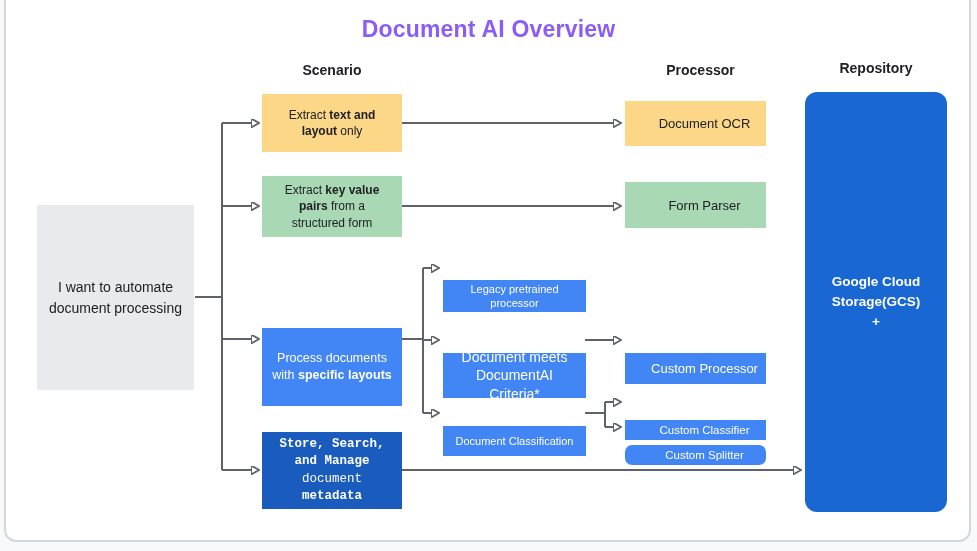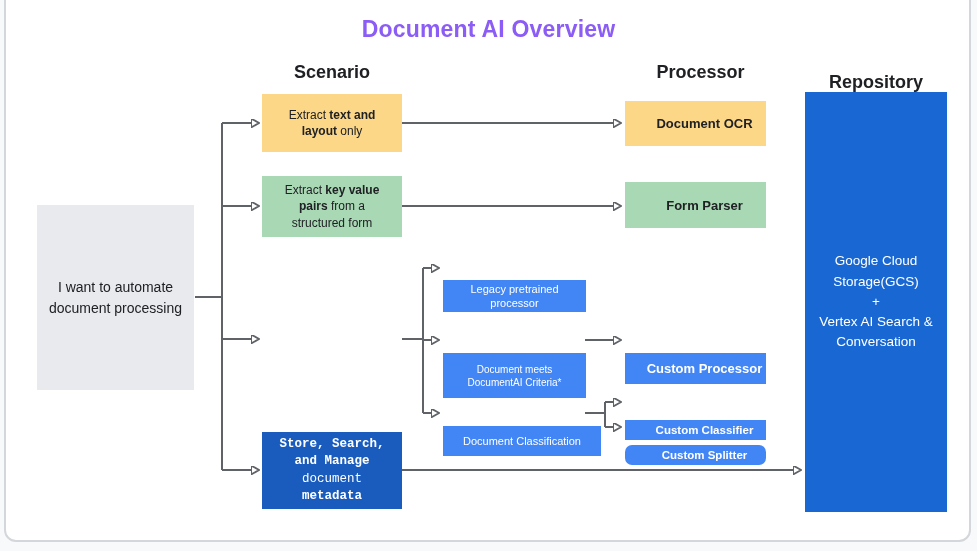--- a/index.html
+++ b/index.html
@@ -5,55 +5,55 @@
   * { margin:0; padding:0; box-sizing:border-box; }
   html,body { width:977px; height:551px; overflow:hidden; background:#f8f9fa;
               font-family:"Liberation Sans", sans-serif; }
   #stage { position:relative; width:977px; height:551px; }
   #card  { position:absolute; left:4px; top:-14px; width:967px; height:556px;
            background:#ffffff; border:2px solid #d3d6da; border-radius:12px; }
   #diagram { position:absolute; left:0; top:0; width:977px; height:551px; }
 
   .title { position:absolute; left:0; top:16px; width:977px; text-align:center;
            font-size:23px; font-weight:bold; color:#8b5cf6; letter-spacing:.2px; }
-  .col-head { position:absolute; font-size:18px; font-weight:bold; color:#202124;
+  .col-head { position:absolute; font-size:14px; font-weight:bold; color:#202124;
               text-align:center; }
   #head-scenario   { left:262px; top:62px; width:140px; }
   #head-processor  { left:630px; top:62px; width:141px; }
-  #head-repository { left:805px; top:72px; width:142px; }
+  #head-repository { left:805px; top:60px; width:142px; }
 
   .box { position:absolute; display:flex; align-items:center; justify-content:center;
          text-align:center; }
   .start { left:37px; top:205px; width:157px; height:185px;
            background:var(--gray_box,#e8eaed); color:#202124; font-size:14px;
            line-height:1.45; padding:6px 2px; }
   .yellow { background:var(--yellow,#fbd787); color:#202124; }
   .green  { background:var(--green,#a8d8b4); color:#202124; }
   .blue   { background:var(--blue,#4285f4); color:#ffffff;margin-top:28px; }
   .navy   { background:var(--dark_blue,#1a5cbd); color:#ffffff;font-family:Liberation Mono, monospace; }
   .repo   { background:var(--repo_blue,#1967d2); color:#ffffff; }
 
   #sc-extract { left:262px; top:94px;  width:140px; height:58px; font-size:12px; line-height:1.35; padding:0 12px; }
   #sc-kv      { left:262px; top:176px; width:140px; height:61px; font-size:12px; line-height:1.35; padding:4px 14px; }
   #sc-layouts { left:262px; top:300px; width:140px; height:78px; font-size:12.5px; line-height:1.4; padding:4px 8px; }
   #sc-store   { left:262px; top:432px; width:140px; height:77px; font-size:12.5px; line-height:1.4; padding:4px 10px; }
 
   #br-legacy   { left:443px; top:252px; width:143px; height:32px; font-size:11px; line-height:1.3; padding:2px 20px; }
-  #br-criteria { left:443px; top:325px; width:143px; height:45px; font-size:10px; line-height:1.3; padding:2px 10px; }
-  #br-class    { left:443px; top:398px; width:158px; height:30px; font-size:11px; padding:2px 6px; }
+  #br-criteria { left:443px; top:325px; width:143px; height:45px; font-size:14px; line-height:1.3; padding:2px 10px; }
+  #br-class    { left:443px; top:398px; width:143px; height:30px; font-size:11px; padding:2px 6px; }
 
-  .proc { font-weight:bold;padding-left:18px; }
+  .proc { font-weight:normal;padding-left:18px; }
   #pr-ocr   { left:625px; top:101px; width:141px; height:45px; font-size:13px; }
   #pr-form  { left:625px; top:182px; width:141px; height:46px; font-size:13px; }
   #pr-custom{ left:625px; top:325px; width:141px; height:31px; font-size:13px; }
   #pr-classifier { left:625px; top:392px; width:141px; height:20px; font-size:11.5px; }
   #pr-splitter   { left:625px; top:417px; width:141px; height:20px; font-size:11.5px;border-radius:7px; }
 
   #repo-box { left:805px; top:92px; width:142px; height:420px; font-size:13.5px;
-              font-weight:normal; line-height:1.5; padding:6px 9px; }
+              font-weight:bold; line-height:1.5; padding:6px 9px;border-radius:12px; }
   #repo-box span { display:block; }
 
   svg.wires { position:absolute; left:0; top:0; width:977px; height:551px; }
   svg.wires path { stroke:var(--line,#5f6368); stroke-width:2; fill:none; }
 </style>
 </head>
 <body>
 
 <div id="stage">
   <div id="card"></div>
@@ -98,20 +98,23 @@
     </div>
 
     <div class="box yellow" id="sc-extract">
       <div><span>Extract </span><b>text and layout</b><span> only</span></div>
     </div>
 
     <div class="box green" id="sc-kv">
       <div><span>Extract </span><b>key value pairs</b><span> from a structured form</span></div>
     </div>
 
+    <div class="box blue" id="sc-layouts">
+      <div><span>Process documents with </span><b>specific layouts</b></div>
+    </div>
 
     <div class="box navy" id="sc-store">
       <div><b>Store, Search, and Manage</b><span> document </span><b>metadata</b></div>
     </div>
 
     <div class="box blue" id="br-legacy">
       <span>Legacy pretrained processor</span>
     </div>
     <div class="box blue" id="br-criteria">
       <span>Document meets DocumentAI Criteria*</span>
@@ -133,18 +136,17 @@
       <span>Custom Classifier</span>
     </div>
     <div class="box blue proc" id="pr-splitter">
       <span>Custom Splitter</span>
     </div>
 
     <div class="box repo" id="repo-box">
       <div>
         <span>Google Cloud Storage(GCS)</span>
         <span>+</span>
-        <span>Vertex AI Search &amp; Conversation</span>
       </div>
     </div>
 
   </div>
 </div>
 
 </body></html>

